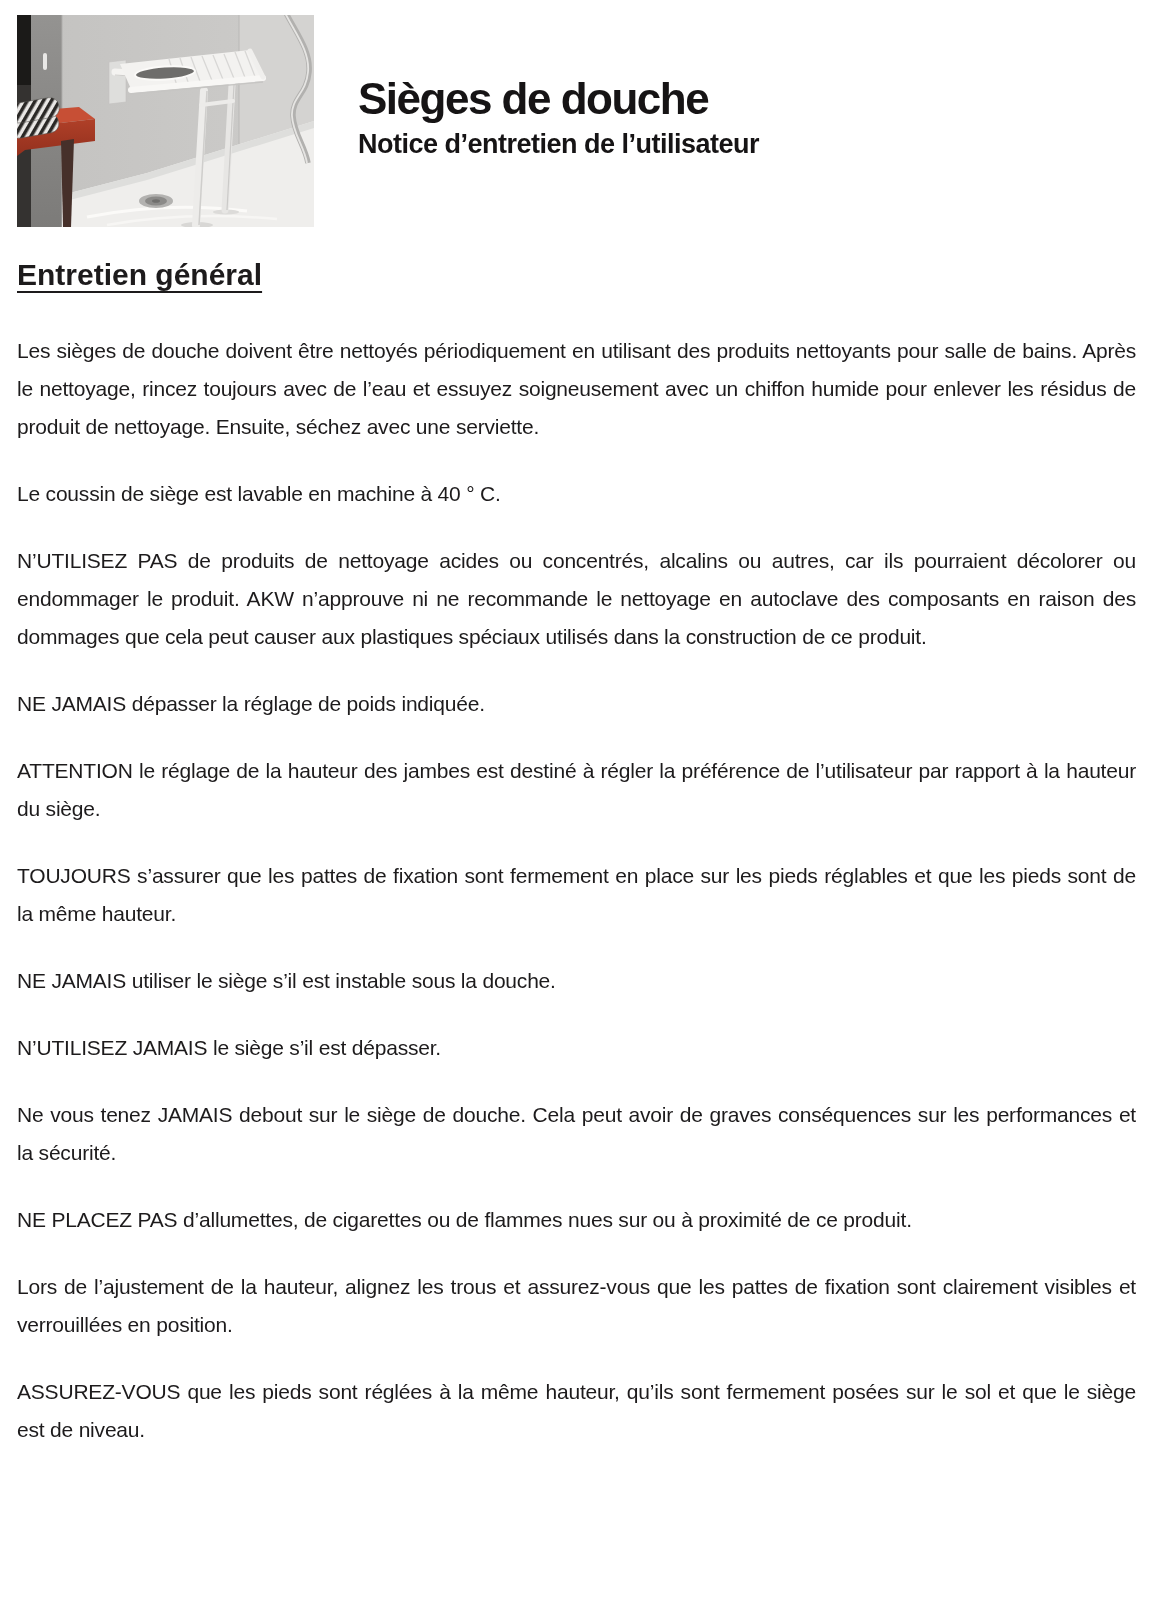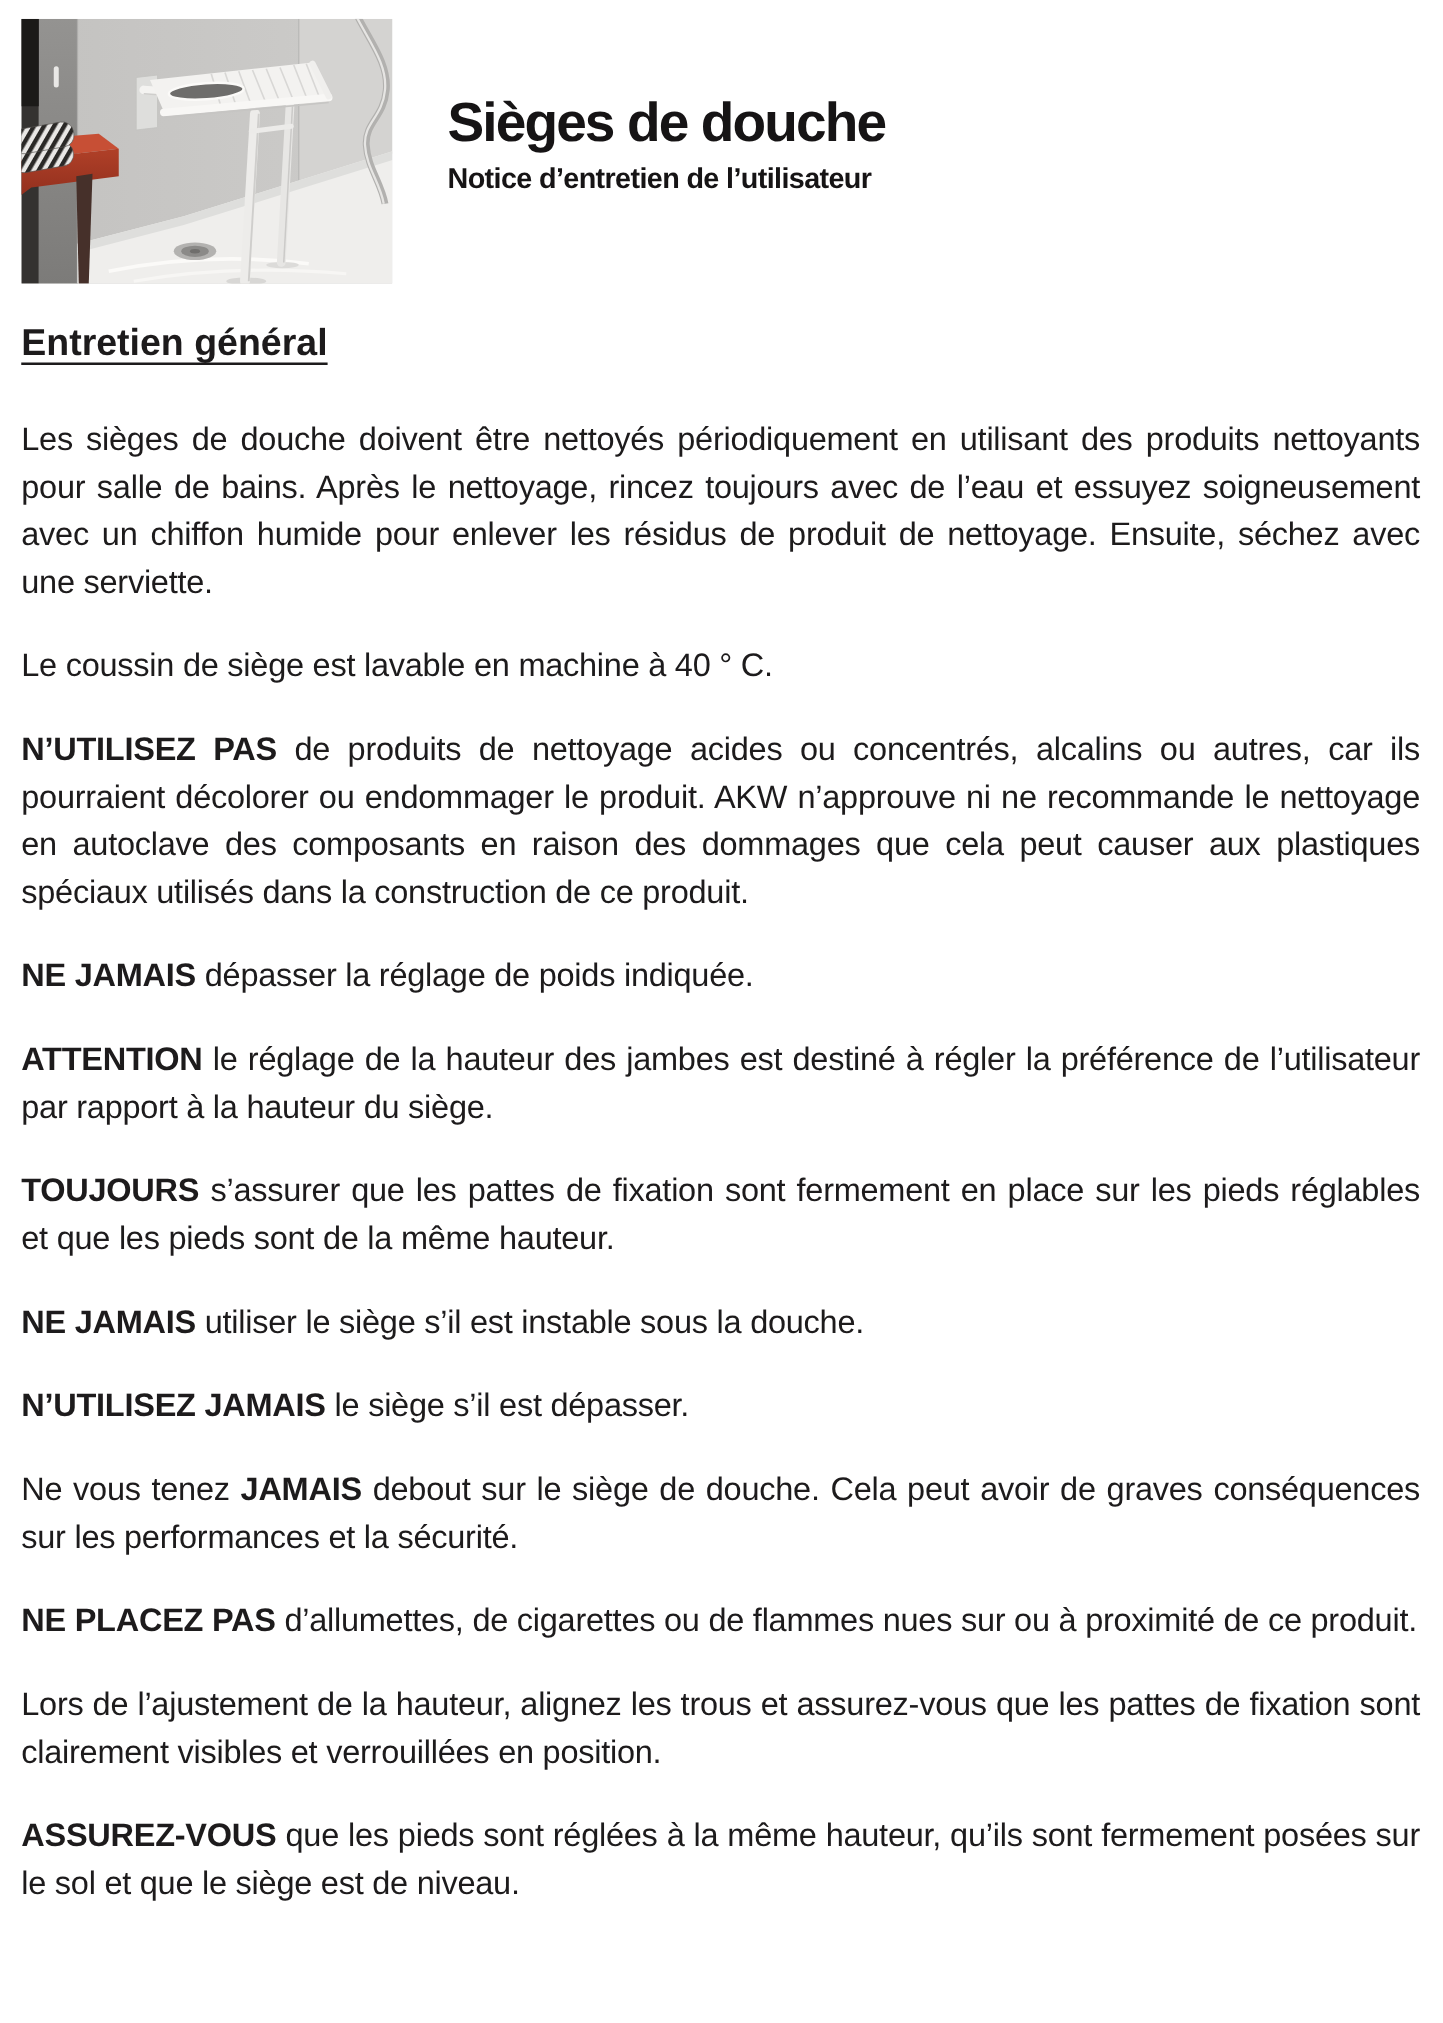--- a/index.html
+++ b/index.html
@@ -38,46 +38,46 @@
   .title {
     margin: 0;
     font-size: 44px;
     line-height: 1.0;
     font-weight: bold;
     letter-spacing: -1.5px;
     color: #161415;
   }
   .subtitle {
     margin: 9px 0 0 0;
-    font-size: 23px;
+    font-size: 27px;
     line-height: 1.1;
     font-weight: bold;
     letter-spacing: -0.5px;
     color: #161415;
   }
   .section-heading {
     margin: 30px 0 0 0;
     font-size: 30px;
     font-weight: 700;
     line-height: 36px;
     text-decoration: underline;
     text-decoration-thickness: 2px;
     text-underline-offset: 6px;
     color: #1d1b1c;
   }
   .body-text p {
     margin: 29px 0 0 0;
-    font-size: 26px;
+    font-size: 21px;
     line-height: 38px;
     letter-spacing: -0.2px;
     text-align: justify;
     color: #1d1b1c;
   }
   .body-text p:first-child { margin-top: 39px; }
-  .body-text strong { font-weight: bold; }
+  .body-text strong { font-weight: normal; }
 </style>
 </head>
 <body>
 
 <div class="page">
 
   <div class="header">
 
     <div class="photo">
       <svg width="297" height="212" viewBox="0 0 297 212" xmlns="http://www.w3.org/2000/svg">

